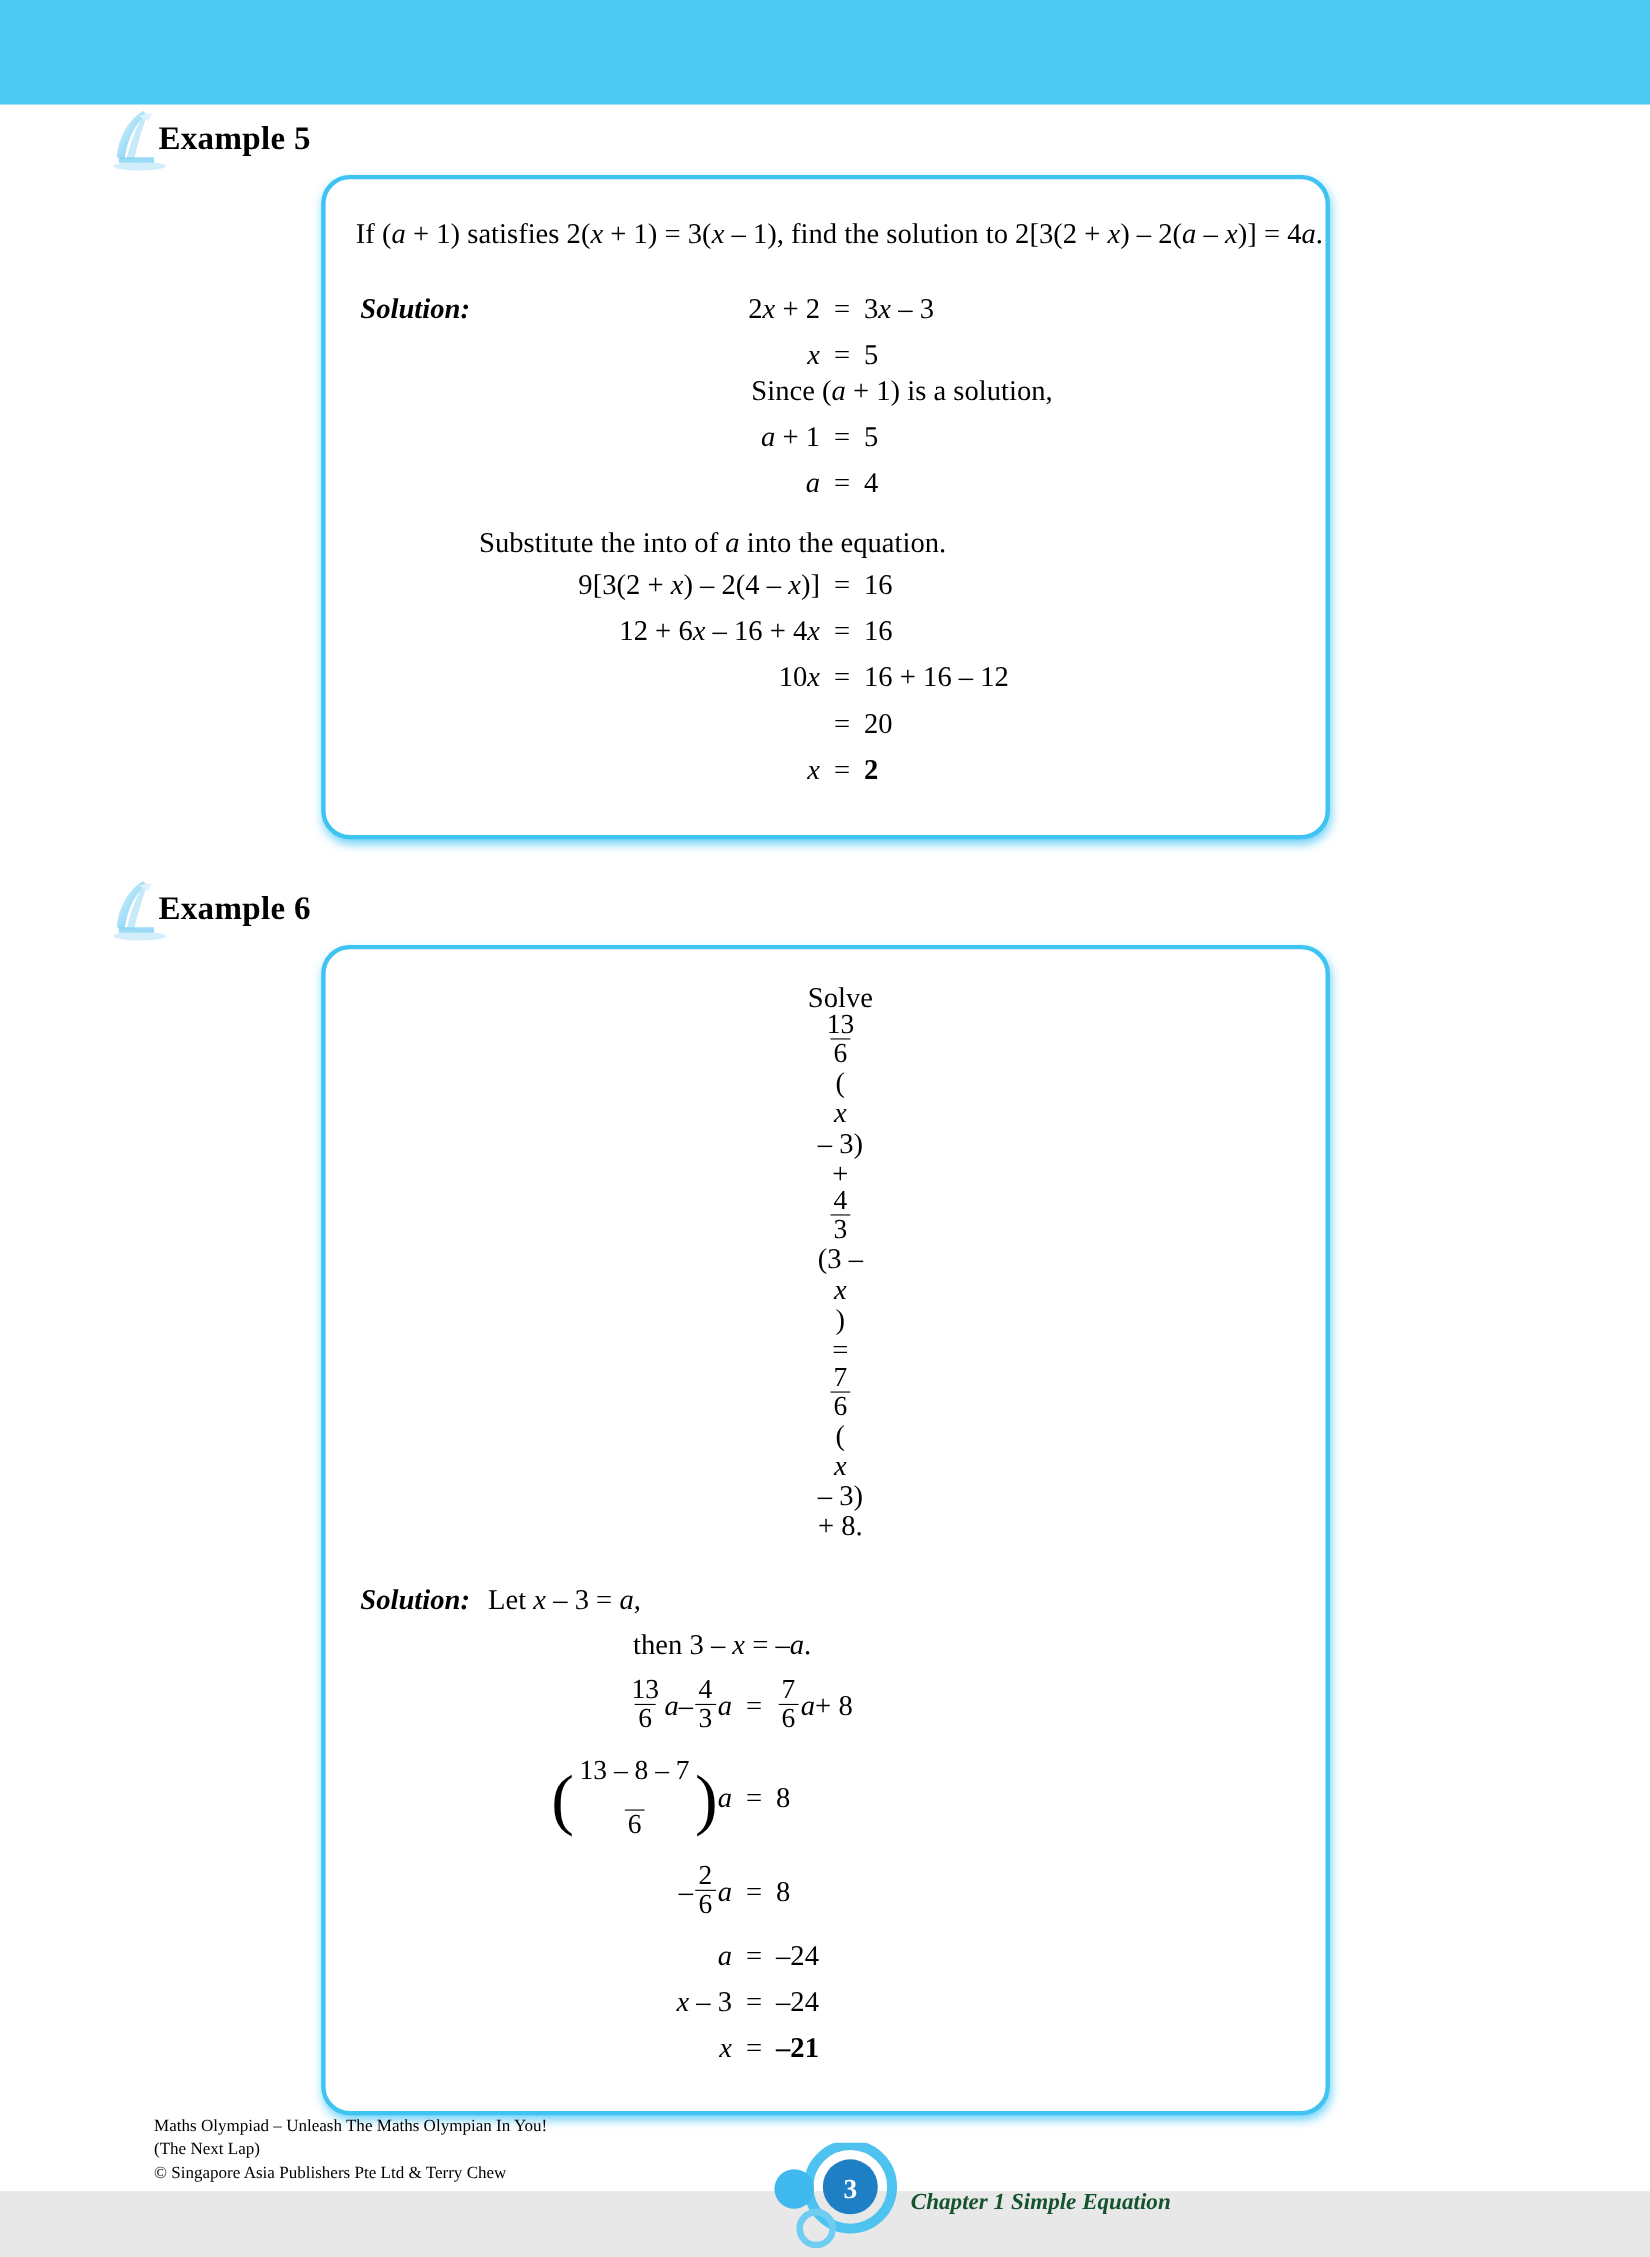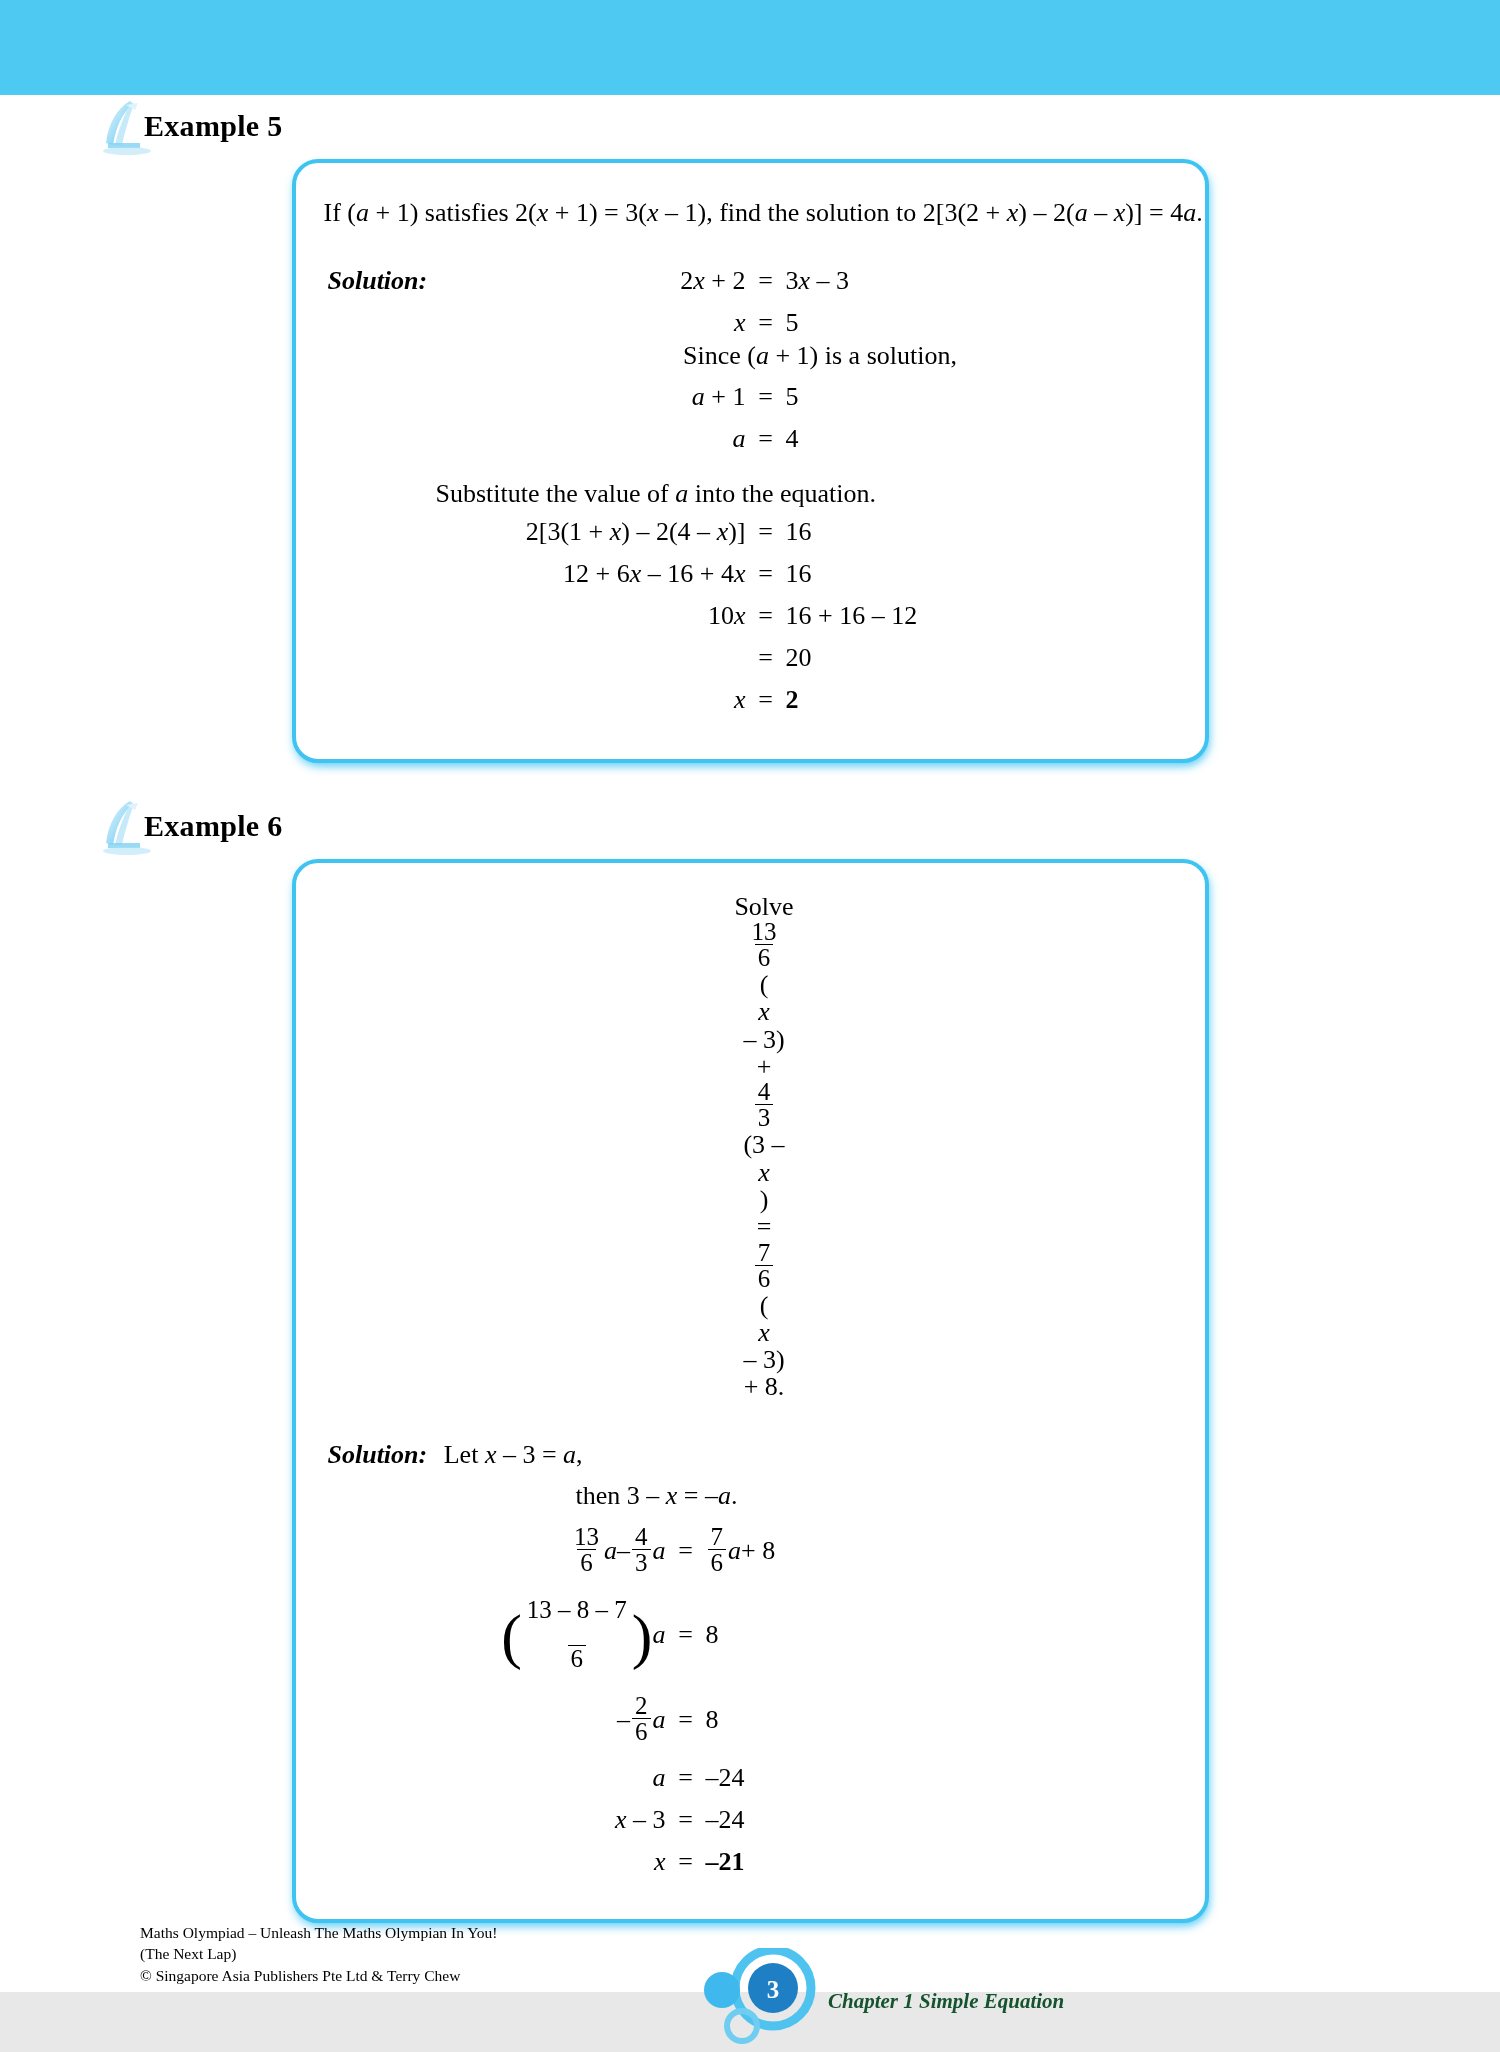--- a/index.html
+++ b/index.html
@@ -151,26 +151,26 @@
         <span class="rhs">5</span>
       </div>
       <div class="eqrow" style="margin-top:12px;">
         <span class="lhs" style="width:150px;"><span class="it">a</span><span></span></span>
         <span class="rel">=</span>
         <span class="rhs">4</span>
       </div>
     </div>
 
     <div class="mline" style="margin-left:140px; margin-top:26px;">
-      <span>Substitute the value of </span><span class="it">a</span><span> into the equation.</span>
+      <span>Substitute the into of </span><span class="it">a</span><span> into the equation.</span>
     </div>
 
     <div style="margin-left:140px; margin-top:10px;">
       <div class="eqrow">
-        <span class="lhs" style="width:310px;"><span>2[3(1 + </span><span class="it">x</span><span>) – 2(4 – </span><span class="it">x</span><span>)]</span></span>
+        <span class="lhs" style="width:310px;"><span>9[3(2 + </span><span class="it">x</span><span>) – 2(4 – </span><span class="it">x</span><span>)]</span></span>
         <span class="rel">=</span>
         <span class="rhs">16</span>
       </div>
       <div class="eqrow" style="margin-top:12px;">
         <span class="lhs" style="width:310px;"><span>12 + 6</span><span class="it">x</span><span> – 16 + 4</span><span class="it">x</span><span></span></span>
         <span class="rel">=</span>
         <span class="rhs">16</span>
       </div>
       <div class="eqrow" style="margin-top:12px;">
         <span class="lhs" style="width:310px;"><span>10</span><span class="it">x</span></span>

